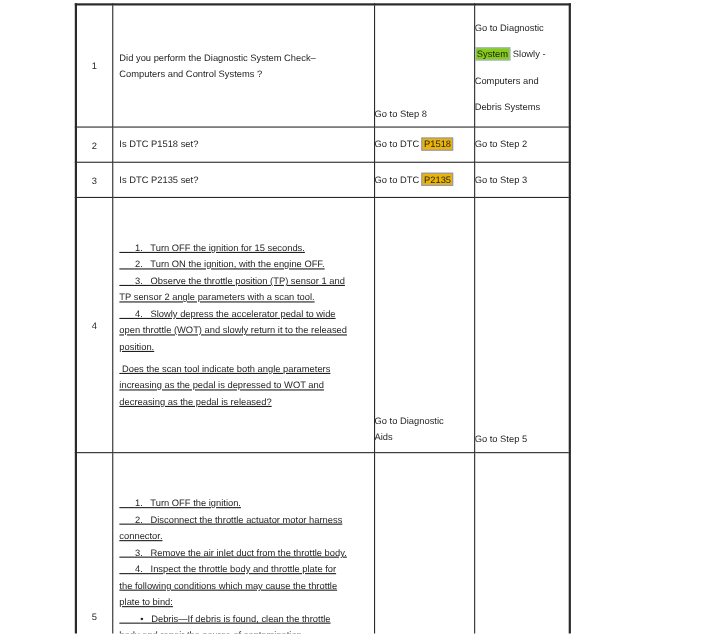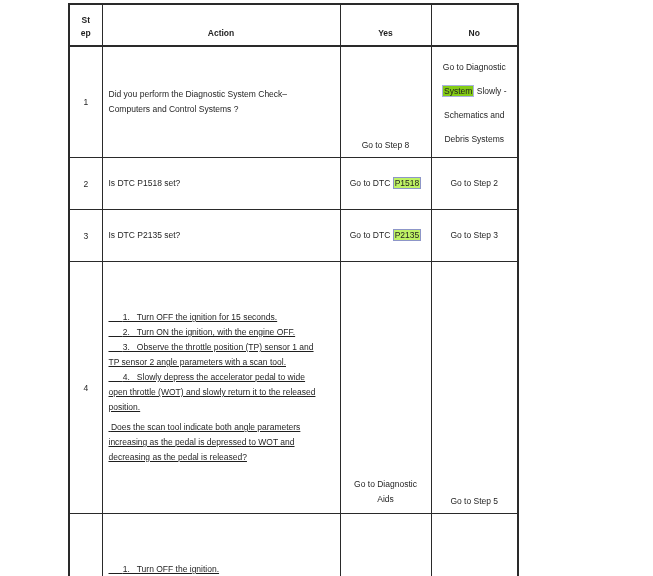--- a/index.html
+++ b/index.html
@@ -32,71 +32,64 @@
     border-bottom:2px solid #2a2a2a;
   }
   
   td.schem {
     font-weight:bold; text-align:left; vertical-align:top;
     padding:4px 7px; line-height:15px; white-space:pre-wrap;
     border-bottom:2px solid #2a2a2a;
   }
   td.step { text-align:center; }
   td.action {
-    text-align:left; padding:18px 6px; line-height:15px;
+    text-align:left; padding:8px 6px; line-height:15px;
     white-space:pre-wrap; vertical-align:middle;
   }
-  td.yes, td.no { text-align:center; line-height:12.5px; white-space:pre-line;margin-left:26px; }
+  td.yes, td.no { line-height:12.5px; white-space:pre-line;margin-left:26px; }
   td.vbottom { vertical-align:bottom; padding-bottom:6px; }
   td.vtop { vertical-align:top; padding-top:2px; line-height:12px; }
   
   .flexcol {
     display:flex; flex-direction:column; justify-content:space-between;text-decoration:underline;
   }
   .flexcol.r4 { height:155px; }
   .flexcol.r5 { height:221px; }
   .q { white-space:pre-wrap; }
   
   .linkbox {
-    background:#bef264; border:1px solid #8d96c8; padding:0 1px;
+    background:#eab308; border:1px solid #8d96c8; padding:0 1px;
   }
   .linkbox.light {
     background:#84cc16; border:1px solid #aab1e0;
   }
 </style>
 </head>
 <body>
 
 <table class="diag">
   <colgroup>
     <col style="width:33px">
     <col style="width:238px">
     <col style="width:91px">
     <col style="width:87px">
   </colgroup>
 
   <tbody>
-      <tr class="rh-header">
-    <th>St
-ep</th>
-    <th>Action</th>
-    <th>Yes</th>
-    <th>No</th>
-  </tr>
 
 
   <tr class="rh-r1">
     <td class="step">1</td>
     <td class="action">Did you perform the Diagnostic System Check–
 Computers and Control Systems ?</td>
     <td class="yes vbottom">Go to Step 8</td>
     <td class="no vtop">
       <div>Go to Diagnostic</div>
       <div><span class="linkbox light">System</span><span> Slowly -</span></div>
-      <div>Schematics and</div>
+      <div>Computers and</div>
       <div>Debris Systems</div>
     </td>
   </tr>
 
   <tr class="rh-small">
     <td class="step">2</td>
     <td class="action">Is DTC P1518 set?</td>
     <td class="yes"><span>Go to DTC </span><span class="linkbox">P1518</span></td>
     <td class="no">Go to Step 2</td>
   </tr>

